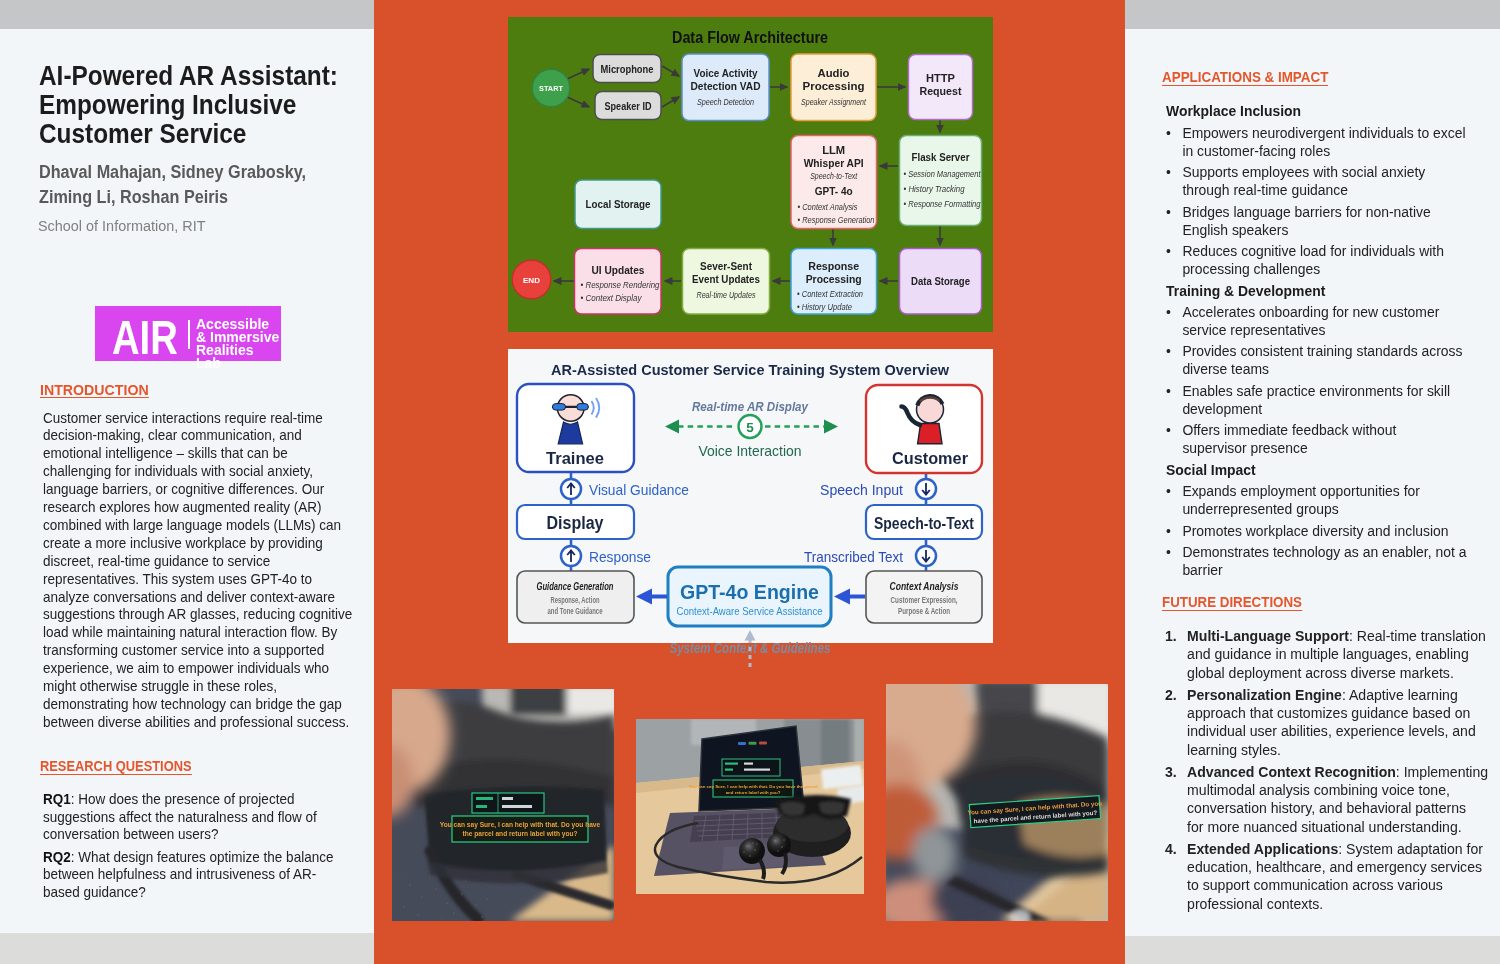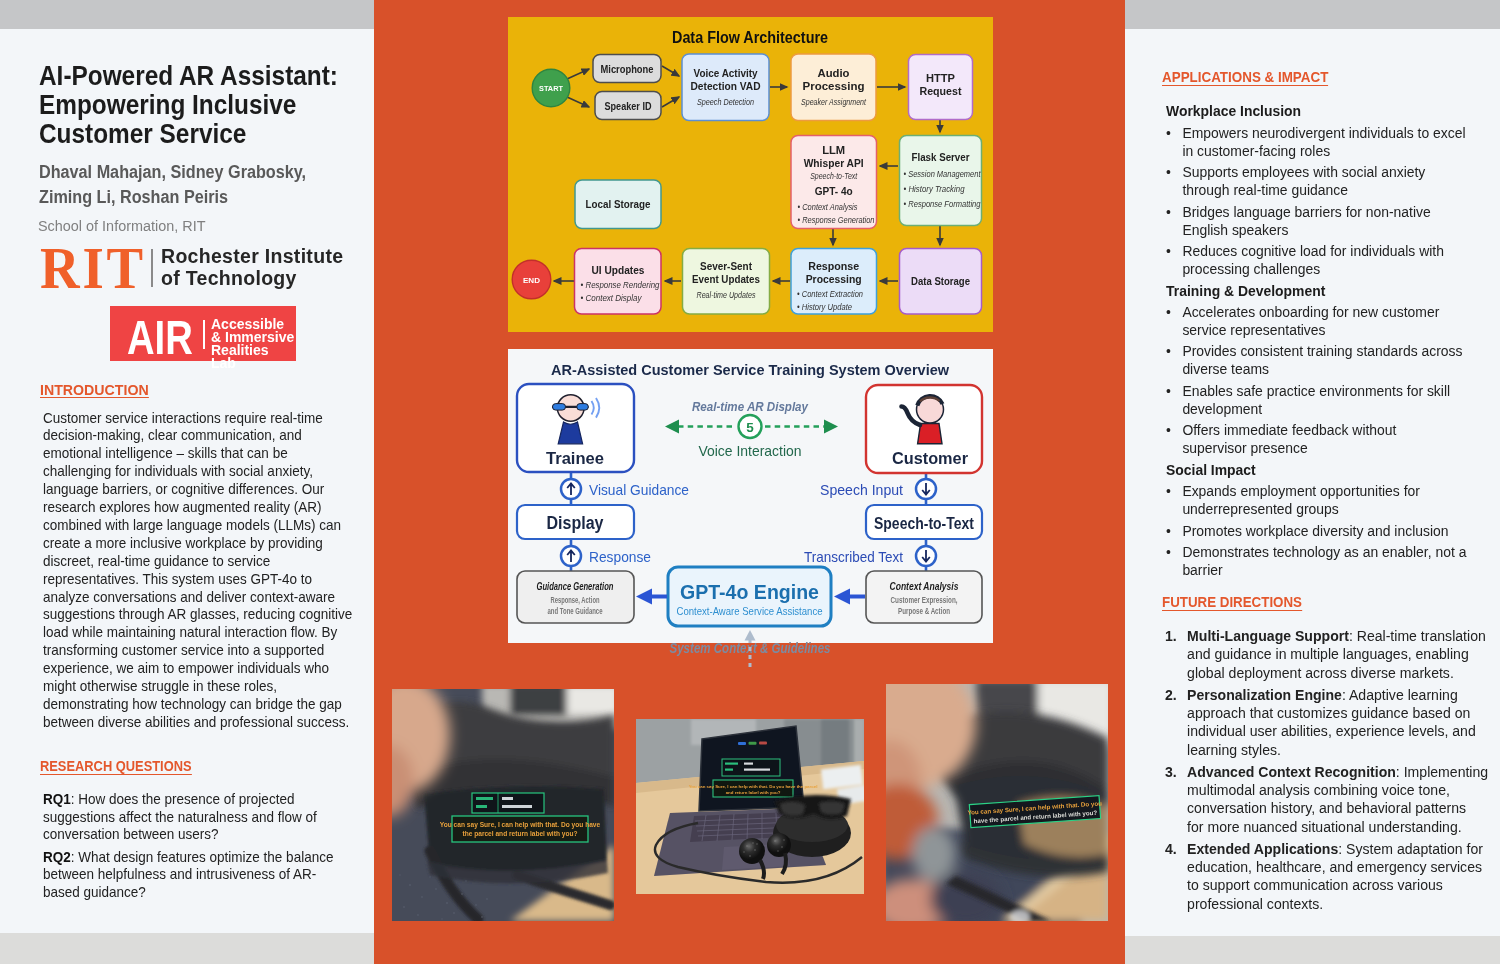--- a/index.html
+++ b/index.html
@@ -13,21 +13,21 @@
 #gbot-r{left:1125px;top:936px;width:375px;height:28px;background:#dcdcda;}
 
 
 #title{left:39px;top:62px;font-size:27px;font-weight:bold;color:#1c1c1c;line-height:29px;white-space:nowrap;transform:scaleX(0.903);transform-origin:0 0;}
 #authors{left:39px;top:160px;font-size:18px;font-weight:bold;color:#595959;line-height:25px;white-space:nowrap;transform:scaleX(0.9);transform-origin:0 0;}
 #school{left:38px;top:217px;font-size:15.5px;color:#7f7f7f;white-space:nowrap;transform:scaleX(0.93);transform-origin:0 0;}
 #ritlogo{left:38px;top:241px;width:320px;height:52px;}
 #rit-txt{left:2px;top:-2px;font-family:"Liberation Serif",serif;font-weight:bold;font-size:59px;color:#f0602a;letter-spacing:3px;line-height:59px;transform:scaleX(0.93);transform-origin:0 0;}
 #rit-div{left:113px;top:8px;width:2px;height:38px;background:#8a8a8a;}
 #rit-name{left:123px;top:4px;font-size:19.5px;font-weight:bold;color:#262626;line-height:22.3px;letter-spacing:0.3px;}
-#airlogo{left:95px;top:306px;width:186px;height:55px;background:#ef4444;margin-left:15px;}
+#airlogo{left:95px;top:306px;width:186px;height:55px;background:#d946ef;}
 #air-txt{left:17px;top:7px;font-size:49px;font-weight:bold;color:#fff;line-height:49px;transform:scaleX(0.78);transform-origin:0 0;}
 #air-div{left:93px;top:13.5px;width:1.5px;height:29.5px;background:#fff;}
 #air-name{left:101px;top:12px;font-size:14px;font-weight:bold;color:#fff;line-height:13px;}
 .h-orange{font-size:15.5px;font-weight:bold;color:#e4572c;border-bottom:1.6px solid #e4572c;padding-bottom:0;line-height:15.5px;display:inline-block;white-space:nowrap;transform-origin:0 0;}
 #h-intro{left:40px;top:381.5px;transform:scaleX(0.915);}
 #intro-p{left:43px;top:408.5px;font-size:15px;color:#222;line-height:17.9px;white-space:nowrap;transform:scaleX(0.9);transform-origin:0 0;}
 #h-rq{left:40px;top:758px;transform:scaleX(0.83);}
 #rq{left:43px;top:790px;font-size:15px;color:#222;line-height:17.7px;white-space:nowrap;transform:scaleX(0.9);transform-origin:0 0;}
 #rq b{color:#111;}
 #rq .q{margin-bottom:4.5px;}
@@ -37,44 +37,39 @@
 #appcol{left:1166px;top:102.4px;font-size:15.3px;color:#222;line-height:17.9px;white-space:nowrap;transform:scaleX(0.91);transform-origin:0 0;}
 .sub{font-weight:bold;color:#1c1c1c;margin:0 0 3.6px 0;}
 .bul{position:relative;padding-left:18px;margin:0 0 3.6px 0;}
 .bul:before{content:"\2022";position:absolute;left:0;}
 #h-fut{left:1162px;top:594px;transform:scaleX(0.86);}
 #futcol{left:1165px;top:627px;font-size:15.3px;color:#222;line-height:18.4px;white-space:nowrap;transform:scaleX(0.92);transform-origin:0 0;}
 .num{position:relative;padding-left:24px;margin:0 0 3.4px 0;}
 .num>.n{position:absolute;left:0;font-weight:bold;}
 
 
-#panel1{left:508px;top:17px;width:485px;height:315px;background:#eab308;}
+#panel1{left:508px;top:17px;width:485px;height:315px;background:#4d7c0f;}
 #panel2{left:508px;top:349px;width:485px;height:294px;background:#f5f7f9;}
 svg{display:block;}
 #photo1{left:392px;top:689px;width:222px;height:232px;}
 #photo2{left:636px;top:719px;width:228px;height:175px;}
 #photo3{left:886px;top:684px;width:222px;height:237px;}
 </style>
 </head>
 <body>
 <div id="page">
   <div id="band" class="abs"></div>
   <div id="gbar-l" class="abs"></div>
   <div id="gbar-r" class="abs"></div>
   <div id="gbot-l" class="abs"></div>
   <div id="gbot-r" class="abs"></div>
 
   <div id="title" class="abs">AI-Powered AR Assistant:<br>Empowering Inclusive<br>Customer Service</div>
   <div id="authors" class="abs">Dhaval Mahajan, Sidney Grabosky,<br>Ziming Li, Roshan Peiris</div>
   <div id="school" class="abs">School of Information, RIT</div>
-  <div id="ritlogo" class="abs">
-    <div id="rit-txt" class="abs">RIT</div>
-    <div id="rit-div" class="abs"></div>
-    <div id="rit-name" class="abs">Rochester Institute<br>of Technology</div>
-  </div>
   <div id="airlogo" class="abs">
     <div id="air-txt" class="abs">AIR</div>
     <div id="air-div" class="abs"></div>
     <div id="air-name" class="abs">Accessible<br>&amp; Immersive<br>Realities Lab</div>
   </div>
   <div id="h-intro" class="abs h-orange">INTRODUCTION</div>
   <div id="intro-p" class="abs">Customer service interactions require real-time<br>decision-making, clear communication, and<br>emotional intelligence – skills that can be<br>challenging for individuals with social anxiety,<br>language barriers, or cognitive differences. Our<br>research explores how augmented reality (AR)<br>combined with large language models (LLMs) can<br>create a more inclusive workplace by providing<br>discreet, real-time guidance to service<br>representatives. This system uses GPT-4o to<br>analyze conversations and deliver context-aware<br>suggestions through AR glasses, reducing cognitive<br>load while maintaining natural interaction flow. By<br>transforming customer service into a supported<br>experience, we aim to empower individuals who<br>might otherwise struggle in these roles,<br>demonstrating how technology can bridge the gap<br>between diverse abilities and professional success.</div>
   <div id="h-rq" class="abs h-orange">RESEARCH QUESTIONS</div>
   <div id="rq" class="abs">
     <div class="q"><b>RQ1</b>: How does the presence of projected<br>suggestions affect the naturalness and flow of<br>conversation between users?</div>

